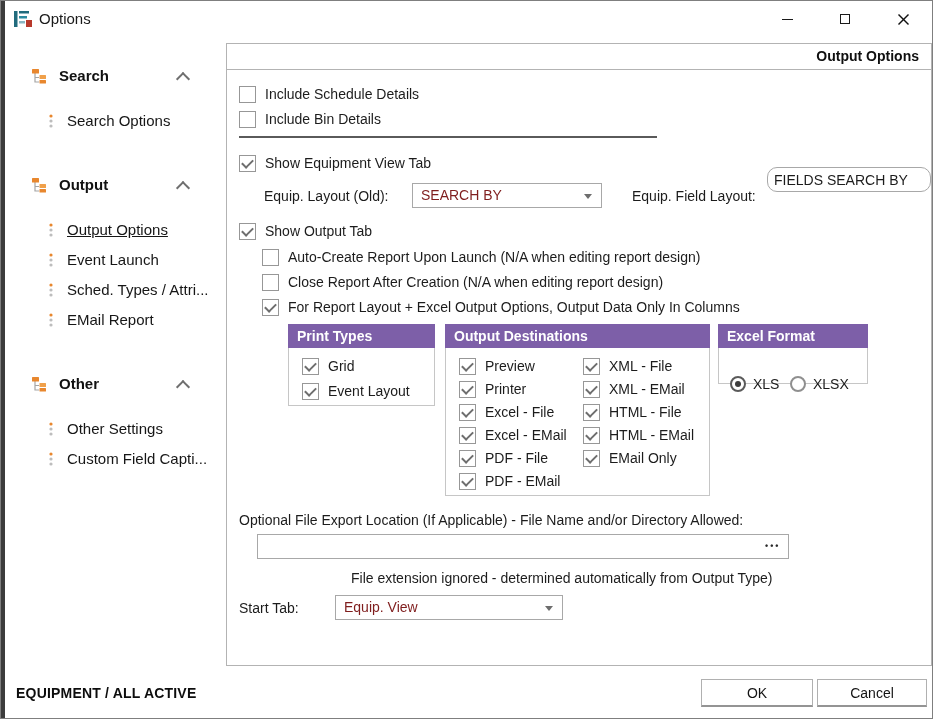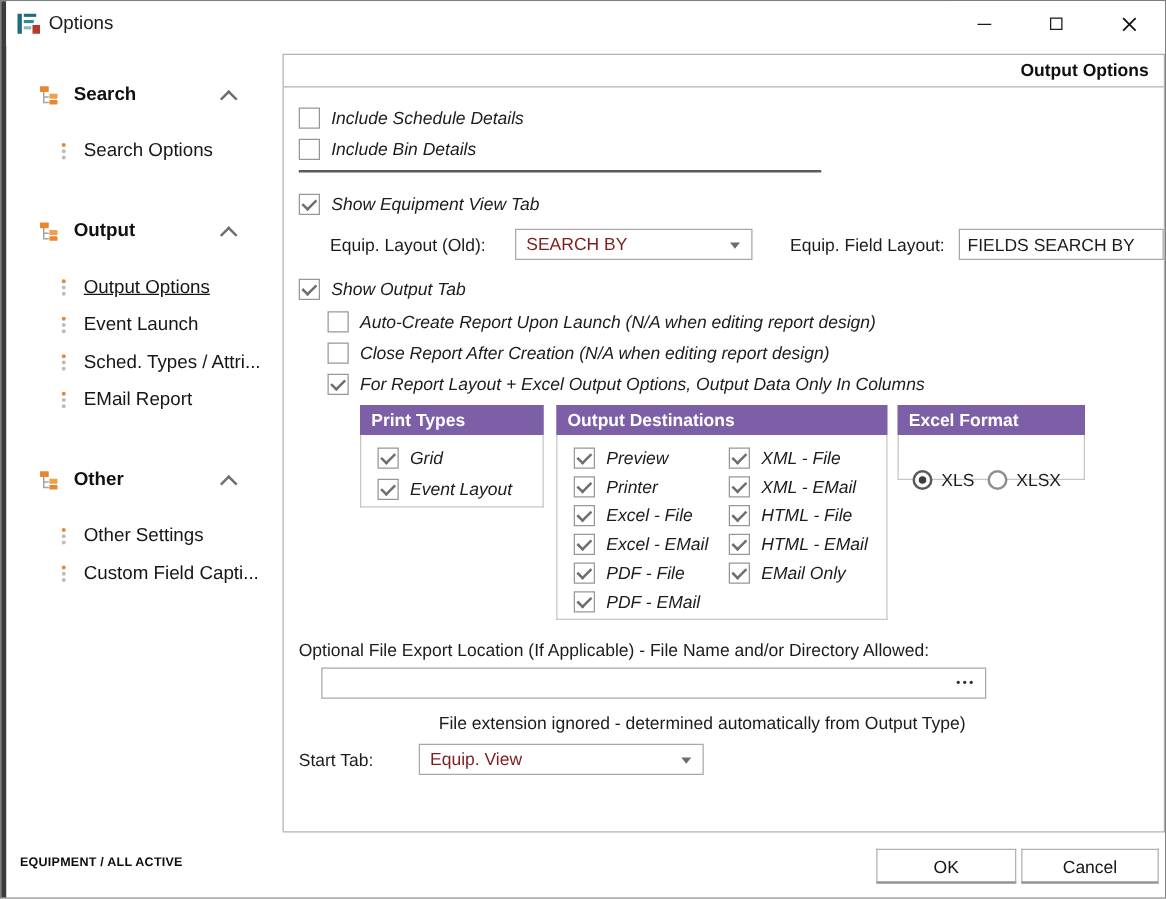--- a/index.html
+++ b/index.html
@@ -28,21 +28,21 @@
   .tree-item { position:absolute; left:42px; right:8px; height:22px; }
   .dots-icon { position:absolute; left:0; top:3px; width:8px; height:16px; }
   .tree-item-label { position:absolute; left:20px; top:0; line-height:22px; font-size:15px; color:#161616; white-space:nowrap; }
   .tree-item.selected .tree-item-label { text-decoration:underline; }
 
   
   .panel { position:absolute; left:225px; top:42px; width:706px; height:623px; border:1px solid #b3b3b3; box-sizing:border-box; background:#fff; }
   .panel-header { position:absolute; left:0; top:0; right:0; height:26px; border-bottom:1px solid #b3b3b3; box-sizing:border-box; }
   .panel-header span { position:absolute; right:12px; top:0; line-height:25px; font-size:14px; font-weight:bold; color:#0f0f0f; }
 
-  .cbrow { position:absolute; display:flex; align-items:center; gap:9px; height:20px;font-style:italic; }
+  .cbrow { position:absolute; display:flex; align-items:center; gap:9px; height:20px; }
   .cb { width:17px; height:17px; border:1px solid #979797; background:#fff; box-sizing:border-box; position:relative; flex:none; }
   .cb.checked::after { content:""; position:absolute; left:2px; top:3px; width:9px; height:5px;
     border-left:2px solid #6e6e6e; border-bottom:2px solid #6e6e6e; transform:rotate(-45deg); }
   .cblabel { font-size:14px; color:#1c1c1c; white-space:nowrap; }
 
   .radiorow { position:absolute; display:flex; align-items:center; gap:7px; height:20px;margin-top:18px; }
   .radio { width:16px; height:16px; border:2px solid #8f8f8f; border-radius:50%; background:#fff; box-sizing:border-box; position:relative; flex:none; }
   .radio.selected { border-color:#5a5a5a; }
   .radio.selected::after { content:""; position:absolute; left:3px; top:3px; width:6px; height:6px; border-radius:50%; background:#3d3d3d; }
 
@@ -59,21 +59,21 @@
 
   .group { position:absolute;padding-left:28px; }
   .group-header { height:24px; background:#7d5fa8; color:#fff; font-weight:bold; font-size:14px; line-height:24px; padding-left:9px; }
   .group-body { position:relative; border:1px solid #c6c6c6; border-top:none; background:#fff; box-sizing:border-box; }
 
   .browse { position:absolute; right:4px; top:3px; width:26px; height:18px; border:none; background:transparent;
     font-size:9px; font-weight:bold; letter-spacing:2px; color:#2a2a2a; cursor:default; }
 
   .note { position:absolute; font-size:14px; color:#1c1c1c; white-space:nowrap; }
 
-  .footer-context { position:absolute; left:15px; top:684px; font-size:10px; font-weight:bold; color:#0d0d0d; letter-spacing:0.2px; }
+  .footer-context { position:absolute; left:15px; top:684px; font-size:14px; font-weight:bold; color:#0d0d0d; letter-spacing:0.2px; }
   .btn { position:absolute; top:678px; height:28px; background:#fff; border:1px solid #b0b0b0; border-bottom:2px solid #949494;
     font-family:inherit; font-size:14px; color:#141414; cursor:default; }
 </style>
 </head>
 <body>
 
 <div class="window">
   <div class="edge-left"></div>
 
   <div class="titlebar">
@@ -235,21 +235,21 @@
       <span class="cb checked"></span>
       <span class="cblabel">Show Equipment View Tab</span>
     </div>
 
     <span class="fieldlabel" style="left:37px; top:144px">Equip. Layout (Old):</span>
     <div class="combo" style="left:185px; top:139px; width:190px">
       <span class="combo-value">SEARCH BY</span>
       <span class="combo-arrow"></span>
     </div>
     <span class="fieldlabel" style="left:405px; top:144px">Equip. Field Layout:</span>
-    <input class="txt" style="left: 540px; top: 139px; width: 164px;" value="FIELDS SEARCH BY">
+    <input class="txt" style="left: 540px; top: 123px; width: 164px; border-radius: 10px;" value="FIELDS SEARCH BY">
 
     <div class="cbrow" style="left:12px; top:177px">
       <span class="cb checked"></span>
       <span class="cblabel">Show Output Tab</span>
     </div>
     <div class="cbrow" style="left:35px; top:203px">
       <span class="cb"></span>
       <span class="cblabel">Auto-Create Report Upon Launch (N/A when editing report design)</span>
     </div>
     <div class="cbrow" style="left:35px; top:228px">

